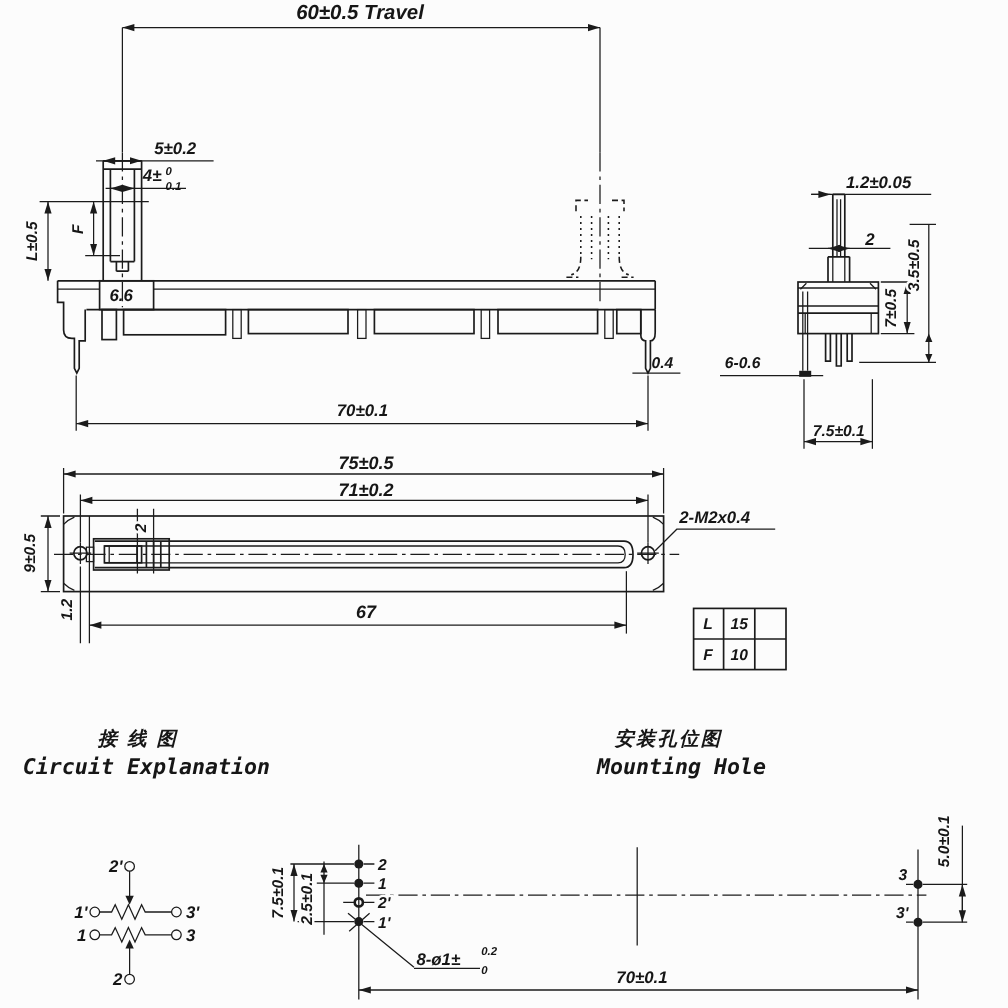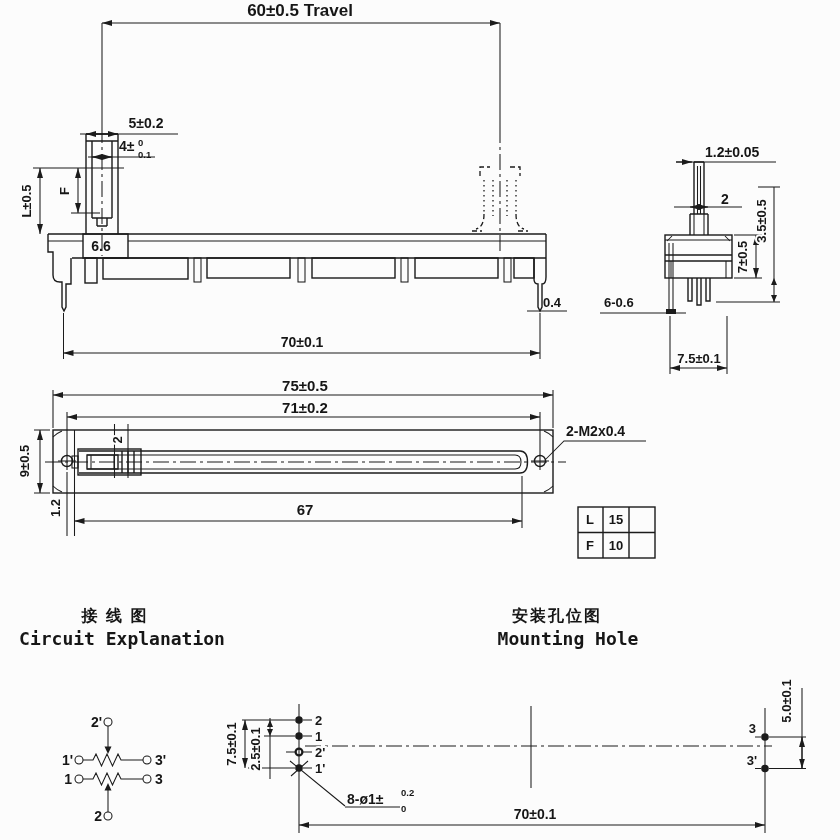--- a/index.html
+++ b/index.html
@@ -1,16 +1,16 @@
 <!DOCTYPE html>
 <html><head>
 <meta charset="utf-8">
 <style>
   html,body{margin:0;padding:0;background:#fcfcfc;}
-  .page{width:840px;height:840px;position:relative;background:#fcfcfc;}
+  .page{width:840px;height:840px;position:relative;background:#fcfcfc;font-style:italic;}
   svg{display:block}
   .ln,.tn,.cl,.dt,.dsh{fill:none;stroke:#1b1b1b;stroke-linecap:butt}
   .ln{stroke-width:1.4}
   .tn{stroke-width:1.05}
   .cl{stroke-width:1.05;stroke-dasharray:16 4 3 4}
   .dt{stroke-width:1.3;stroke-dasharray:1.6 3.4}
   .dsh{stroke-width:1.3;stroke-dasharray:5 3}
   .fill{fill:#1b1b1b;stroke:none}
   text{font-family:"Liberation Sans",sans-serif;font-weight:bold;fill:#161616}
   .d17{font-size:17px}.d15{font-size:15px}.d14{font-size:14px}.d13{font-size:13px}.d9{font-size:9.5px}

